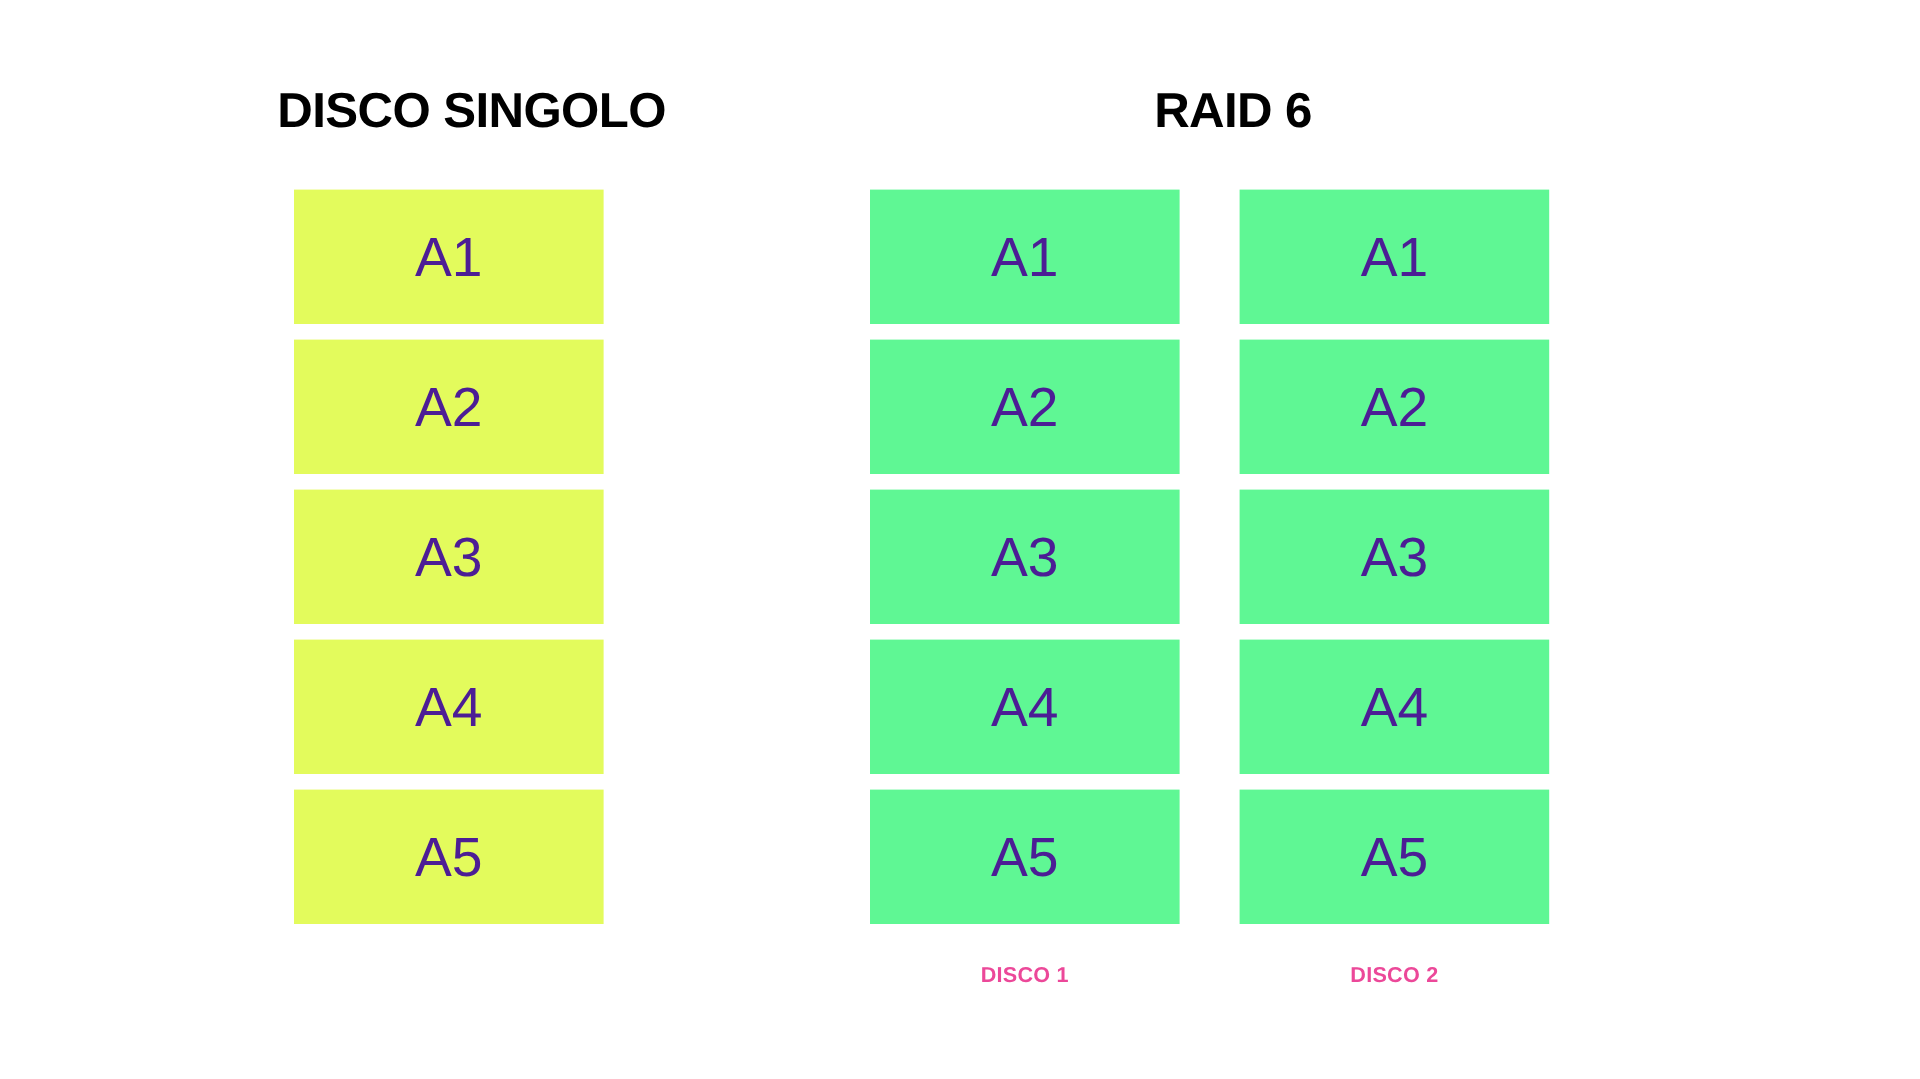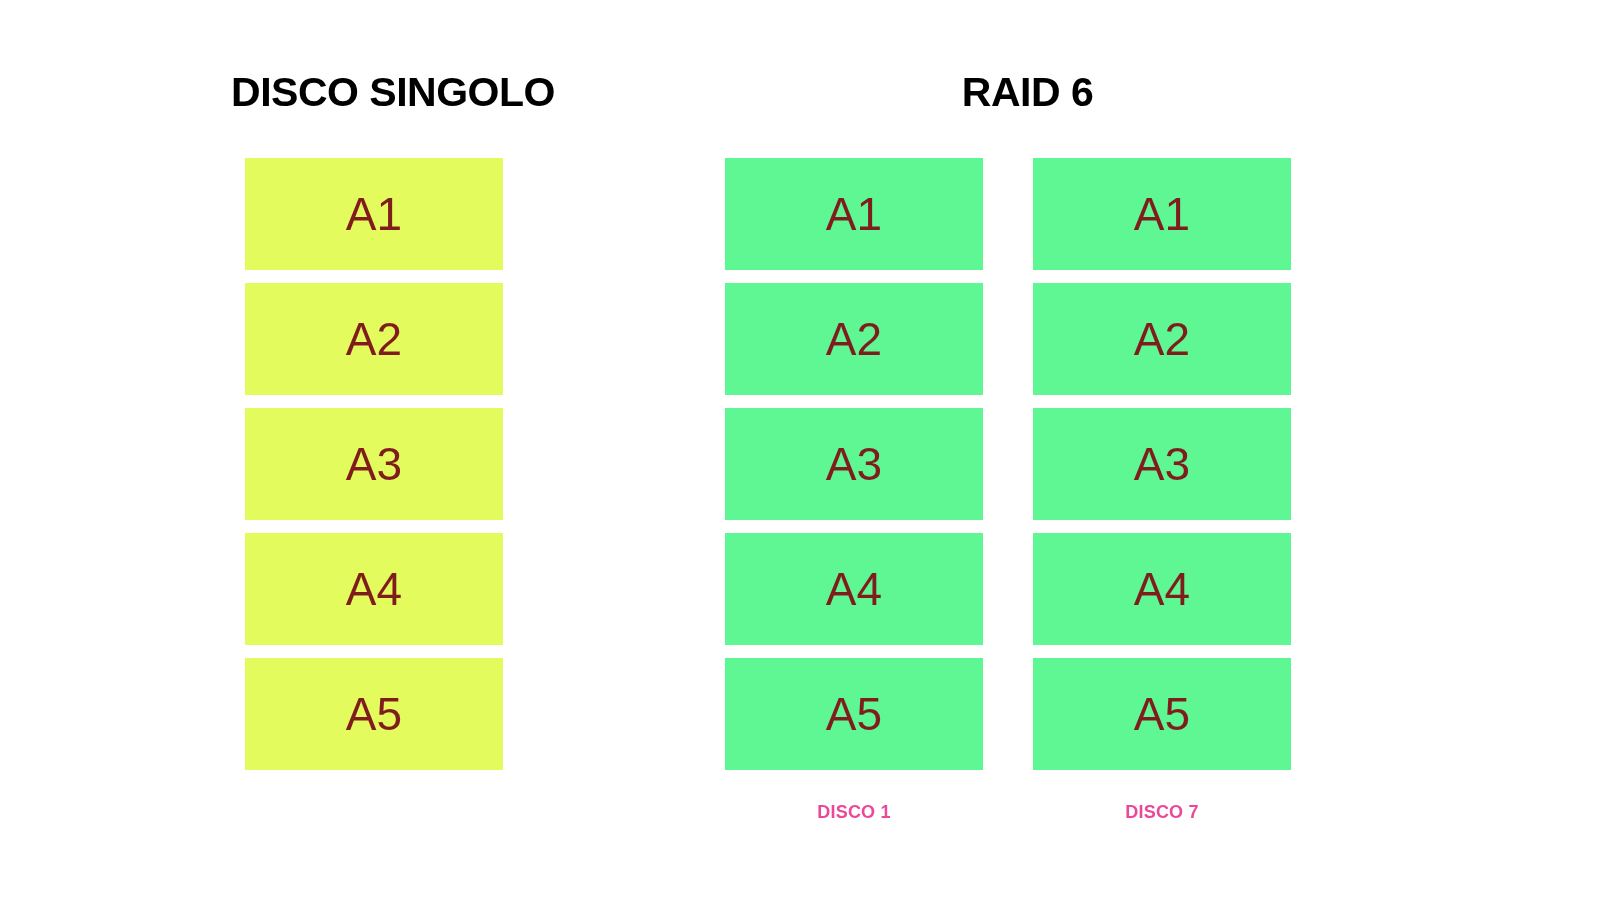--- a/index.html
+++ b/index.html
@@ -57,21 +57,21 @@
 
   .block {
     width: 258px;
     height: 112px;
     margin-bottom: 13px;
     display: flex;
     align-items: center;
     justify-content: center;
     font-size: 46px;
     font-weight: normal;
-    color: #7f1d1d;
+    color: #4c1d95;
     line-height: 1;
     box-sizing: border-box;
   }
 
   .block:last-child {
     margin-bottom: 0;
   }
 
   .disk-label {
     margin-top: 20px;
@@ -144,19 +144,19 @@
       </div>
 
       <div class="col-gap"></div>
 
       <div class="disk-column">
         <div class="block" style="background-color: rgb(95, 247, 148);">A1</div>
         <div class="block" style="background-color: rgb(95, 247, 148);">A2</div>
         <div class="block" style="background-color: rgb(95, 247, 148);">A3</div>
         <div class="block" style="background-color: rgb(95, 247, 148);">A4</div>
         <div class="block" style="background-color: rgb(95, 247, 148);">A5</div>
-        <div class="disk-label">DISCO 7</div>
+        <div class="disk-label">DISCO 2</div>
       </div>
 
     </div>
   </div>
 
 </div>
 
 </body></html>

